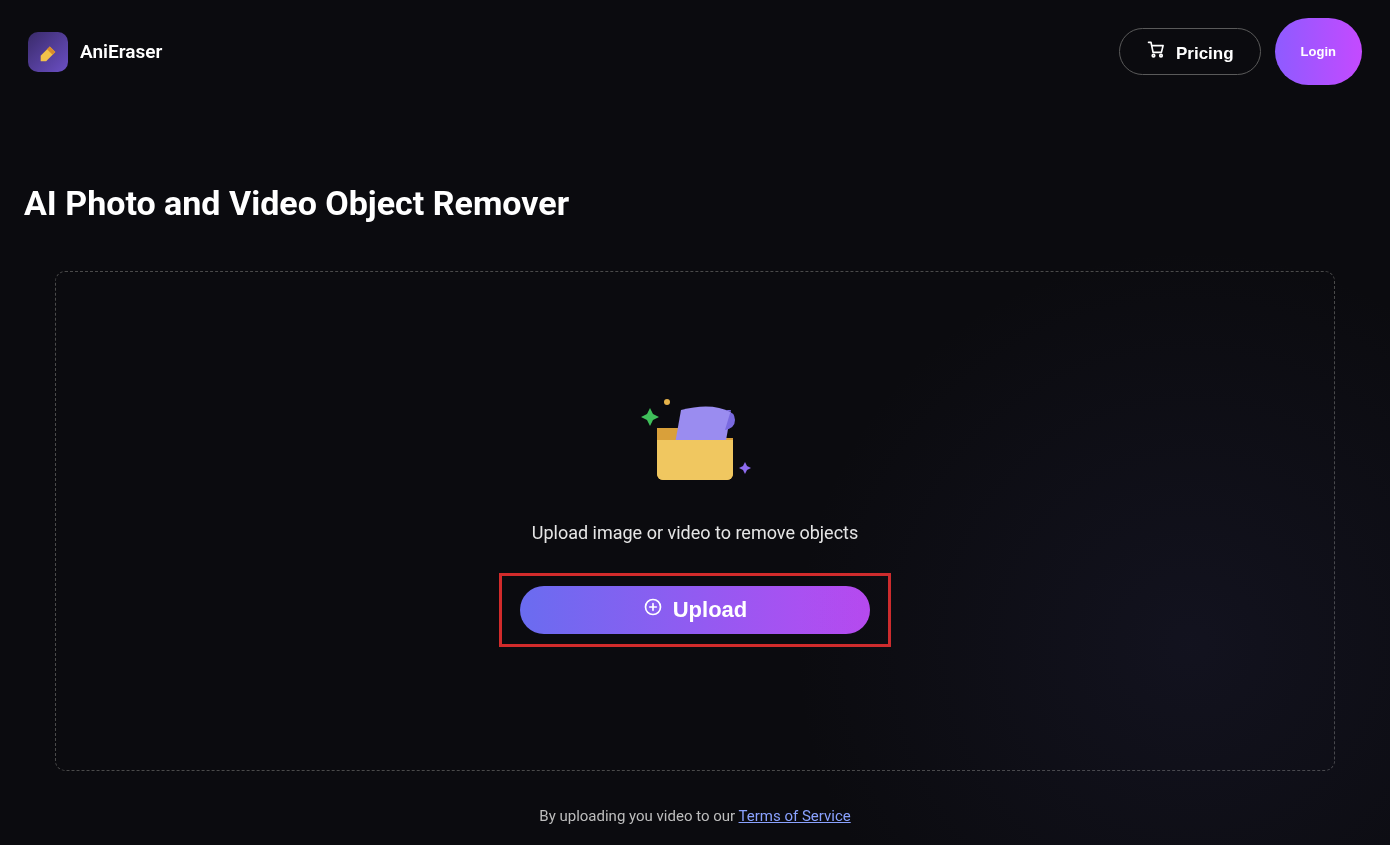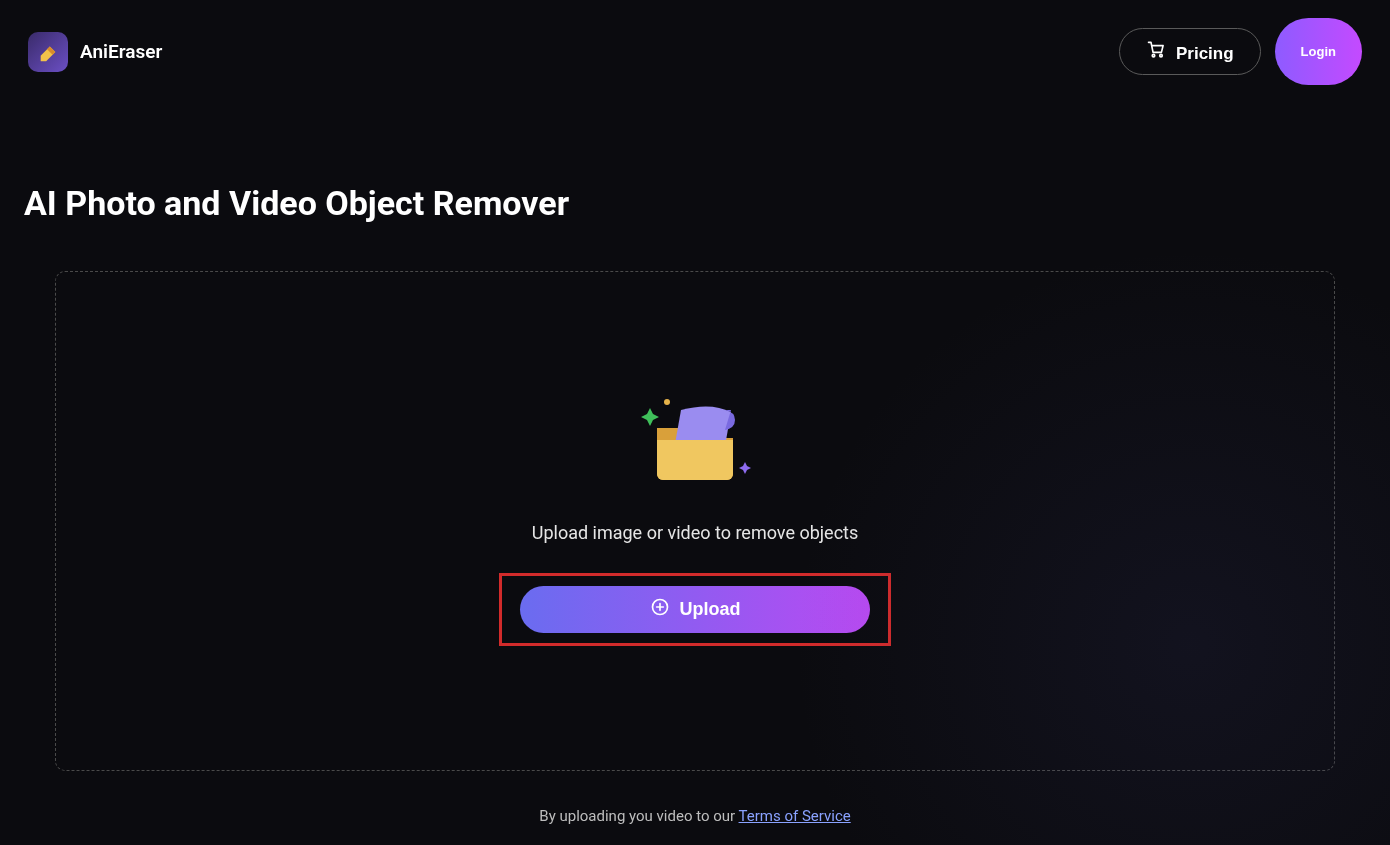--- a/index.html
+++ b/index.html
@@ -120,21 +120,21 @@
     display:flex;
     align-items:center;
     justify-content:center;
     gap:10px;
     width:350px;
     padding:11px 0;
     border:none;
     border-radius:999px;
     background: linear-gradient(90deg,#6a6cf0,#b94af2);
     color:#fff;
-    font-size:18px;
+    font-size:22px;
     font-weight:600;
     cursor:pointer;
   }
   .upload-btn svg{width:20px;height:20px;stroke:#fff;}
 
   .footer-note{
     text-align:center;
     font-size:15px;
     color:#bdbdbd;
     margin-top:36px;

